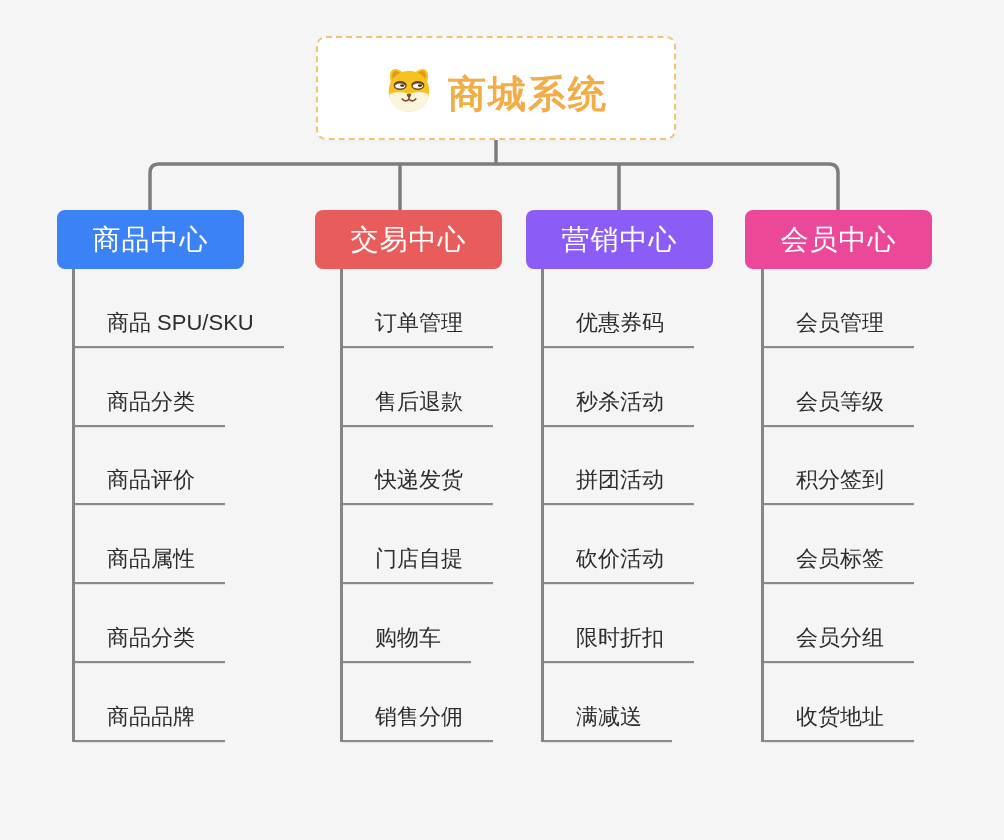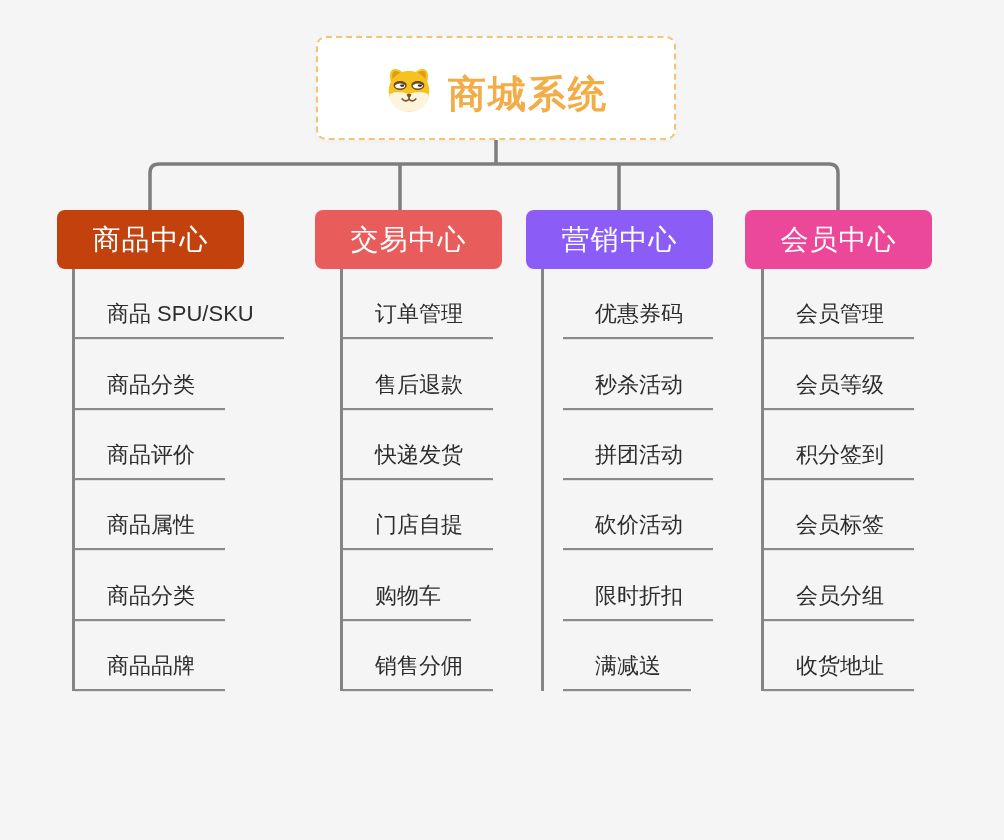--- a/index.html
+++ b/index.html
@@ -67,28 +67,28 @@
   }
   .branch-1 { left: 57px; }
   .branch-2 { left: 307px; margin-left: 8px; }
   .branch-3 { left: 526px; }
   .branch-4 { left: 745px; }
 
   
   .column {
     position: absolute;
     top: 269px;
-    height: 422px;
+    height: 473px;
     border-left: 3px solid #858585;
     display: flex;
     flex-direction: column;
   }
   .col-1 { left: 72px; }
   .col-2 { left: 340px; }
-  .col-3 { left: 541px; padding-left: 19px; }
+  .col-3 { left: 541px; }
   .col-4 { left: 761px; }
 
   .leaf-item {
     flex: 1 1 0;
     display: flex;
     align-items: flex-end;
   }
   .leaf-inner {
     display: inline-block;
     border-bottom: 2px solid #8a8a8a;
@@ -133,21 +133,21 @@
       <rect x="15.5" y="20.6" width="4" height="2.2" rx="1.1" fill="#3c2a12"></rect>
       <rect x="32.5" y="20.6" width="4" height="2.2" rx="1.1" fill="#3c2a12"></rect>
 
       <path d="M21.6 30.2 Q24 28.6 26.4 30.2 Q25.7 32.8 24 32.8 Q22.3 32.8 21.6 30.2 Z" fill="#7a5230"></path>
 
       <path d="M24 32.8 L24 35 M17.5 34.5 Q20.5 38 24 35 Q27.5 38 30.5 34.5" fill="none" stroke="#7a5230" stroke-width="1.6" stroke-linecap="round"></path>
     </svg>
     <div class="root-title" style="color: rgb(242, 173, 71);">商城系统</div>
   </div>
 
-  <div class="branch-node branch-1" style="background: #c2410c;">
+  <div class="branch-node branch-1" style="background: #3b82f6;">
     <span class="branch-label">商品中心</span>
   </div>
   <div class="branch-node branch-2" style="background: rgb(232, 92, 92);">
     <span class="branch-label">交易中心</span>
   </div>
   <div class="branch-node branch-3" style="background: #8b5cf6;">
     <span class="branch-label">营销中心</span>
   </div>
   <div class="branch-node branch-4" style="background: #ec4899;">
     <span class="branch-label">会员中心</span>

